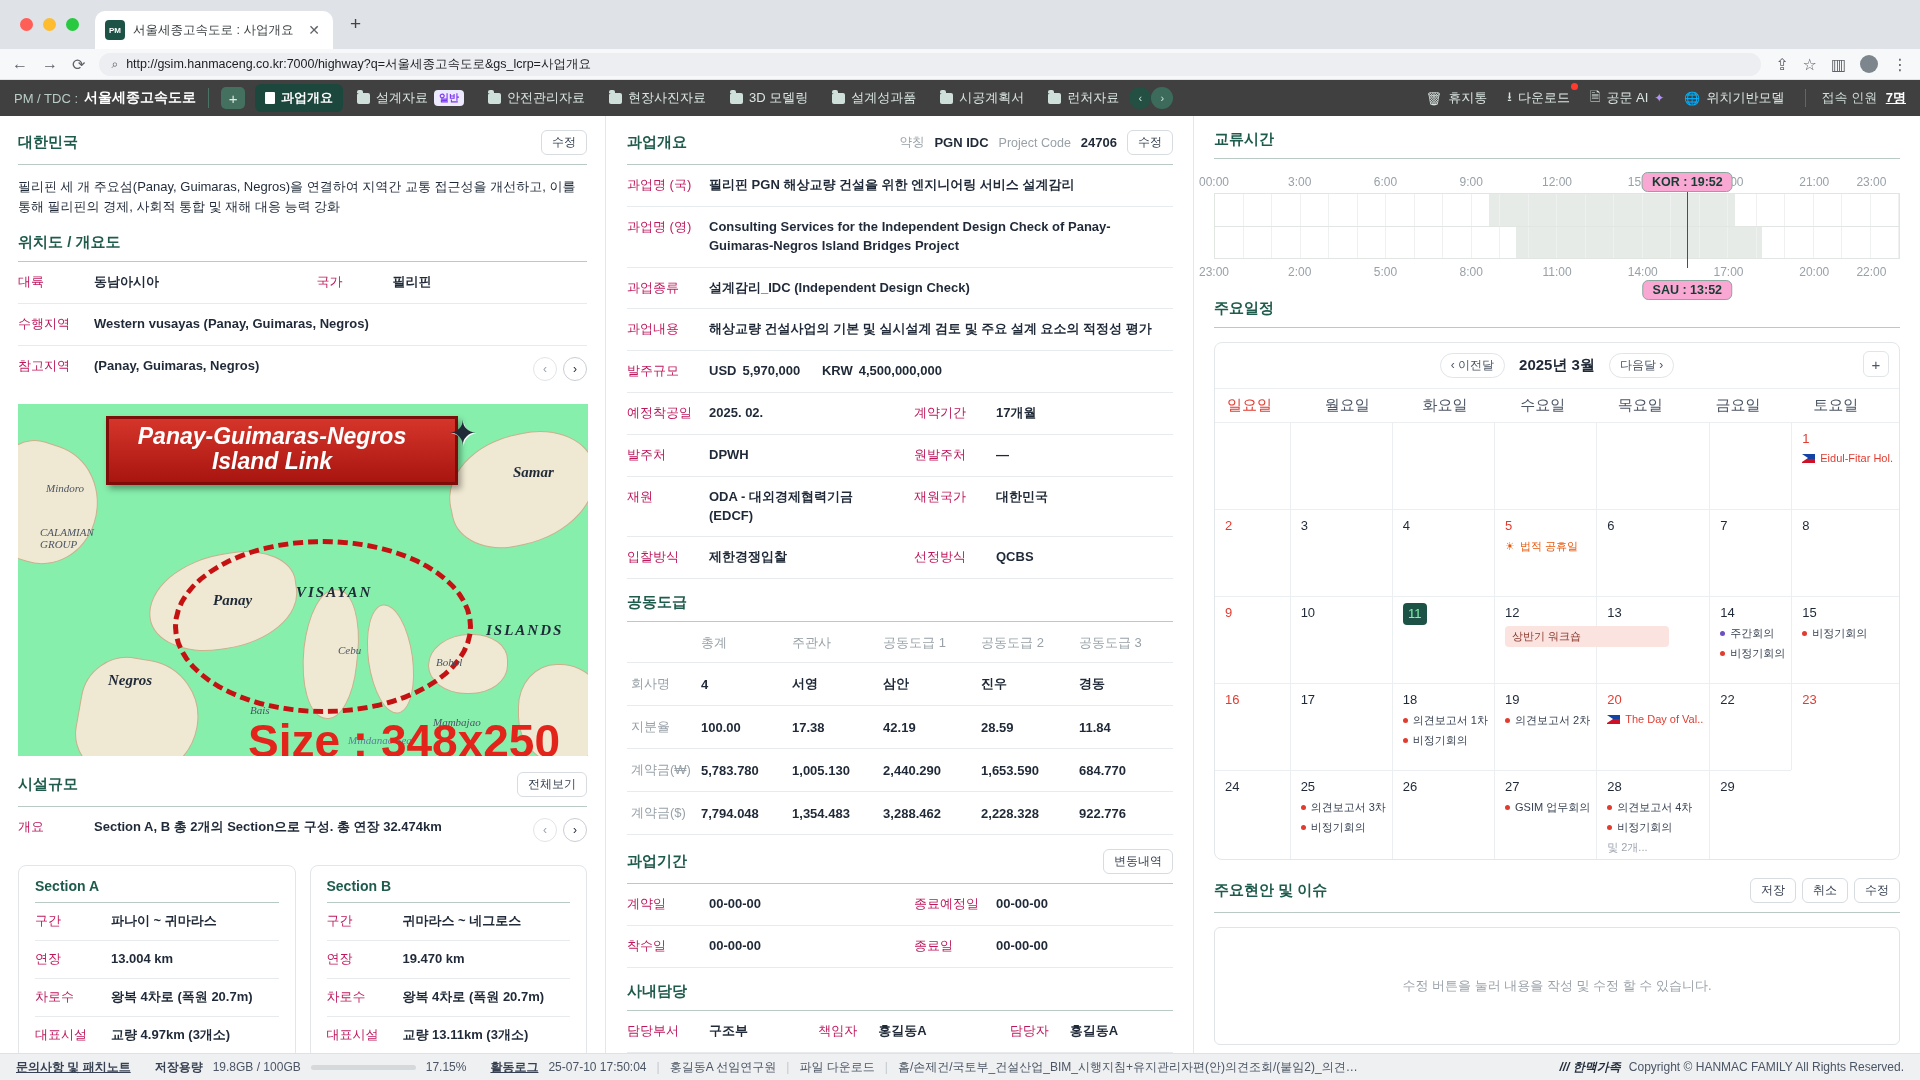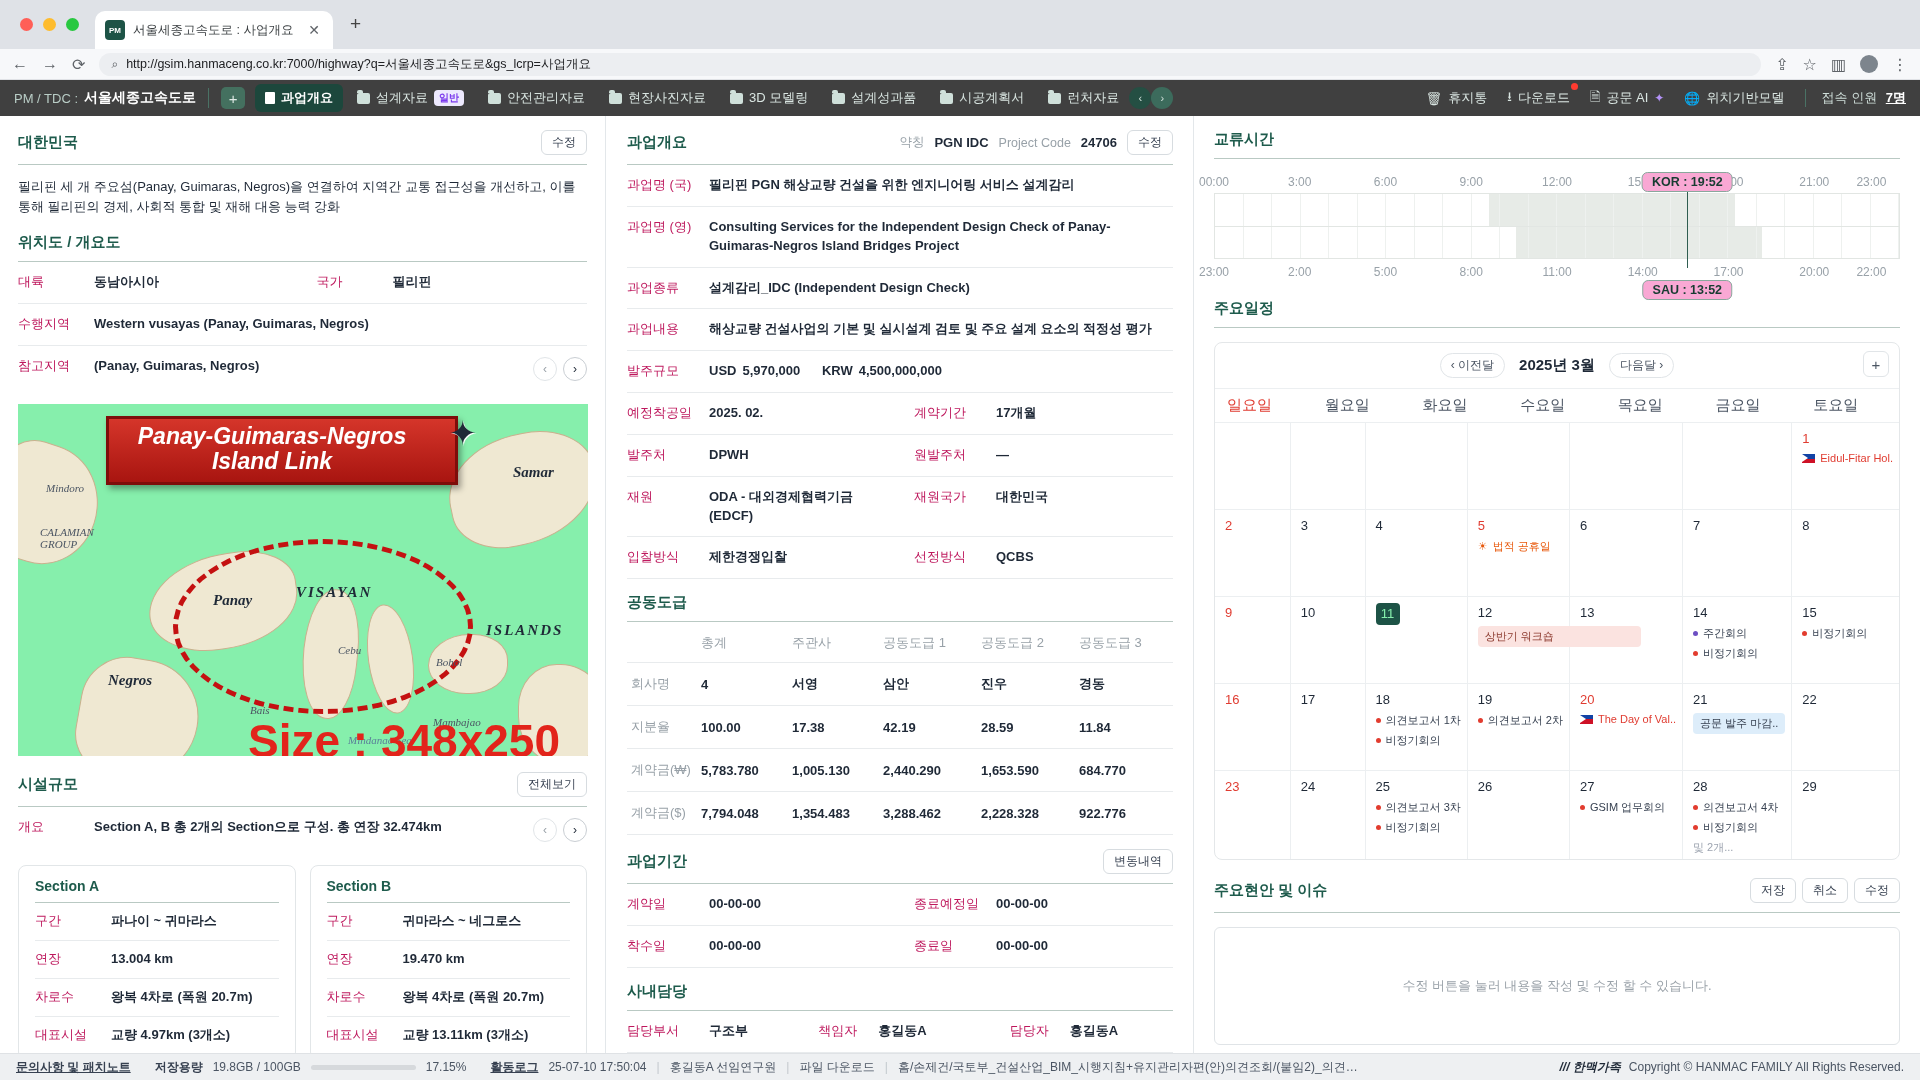--- a/index.html
+++ b/index.html
@@ -715,21 +715,20 @@
             <span>비정기회의</span>
           </div></div>
         <div class="cal-cell"><span class="dnum">19</span><div class="ev">
             <span class="dot r"></span>
             <span>의견보고서 2차</span>
           </div></div>
         <div class="cal-cell"><span class="dnum red">20</span><div class="ev flagred">
             <span class="flagico"></span>
             <span>The Day of Val..</span>
           </div></div>
-        <div class="cal-cell"><span class="dnum">21</span><div class="ev bar-blue">공문 발주 마감..</div></div>
         <div class="cal-cell"><span class="dnum">22</span></div>
         <div class="cal-cell"><span class="dnum red">23</span></div>
         <div class="cal-cell"><span class="dnum">24</span></div>
         <div class="cal-cell"><span class="dnum">25</span><div class="ev">
             <span class="dot r"></span>
             <span>의견보고서 3차</span>
           </div><div class="ev">
             <span class="dot r"></span>
             <span>비정기회의</span>
           </div></div>

